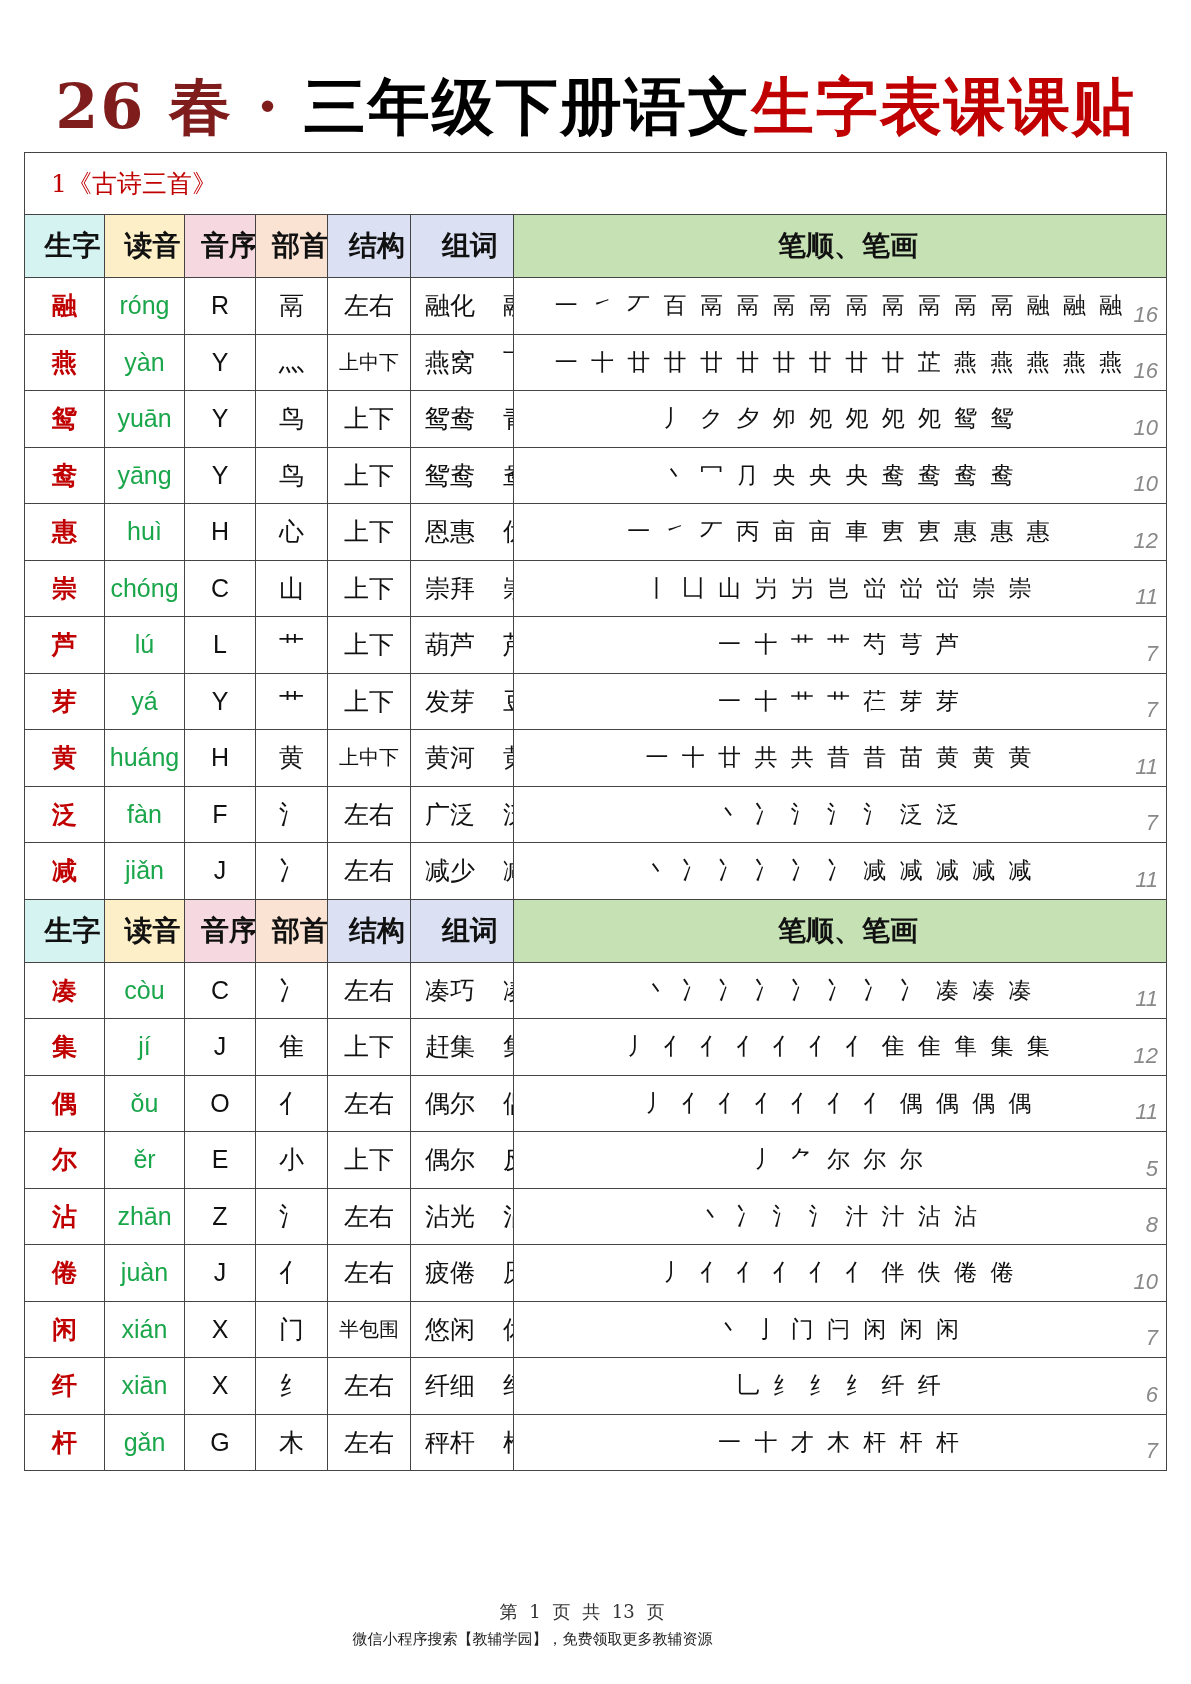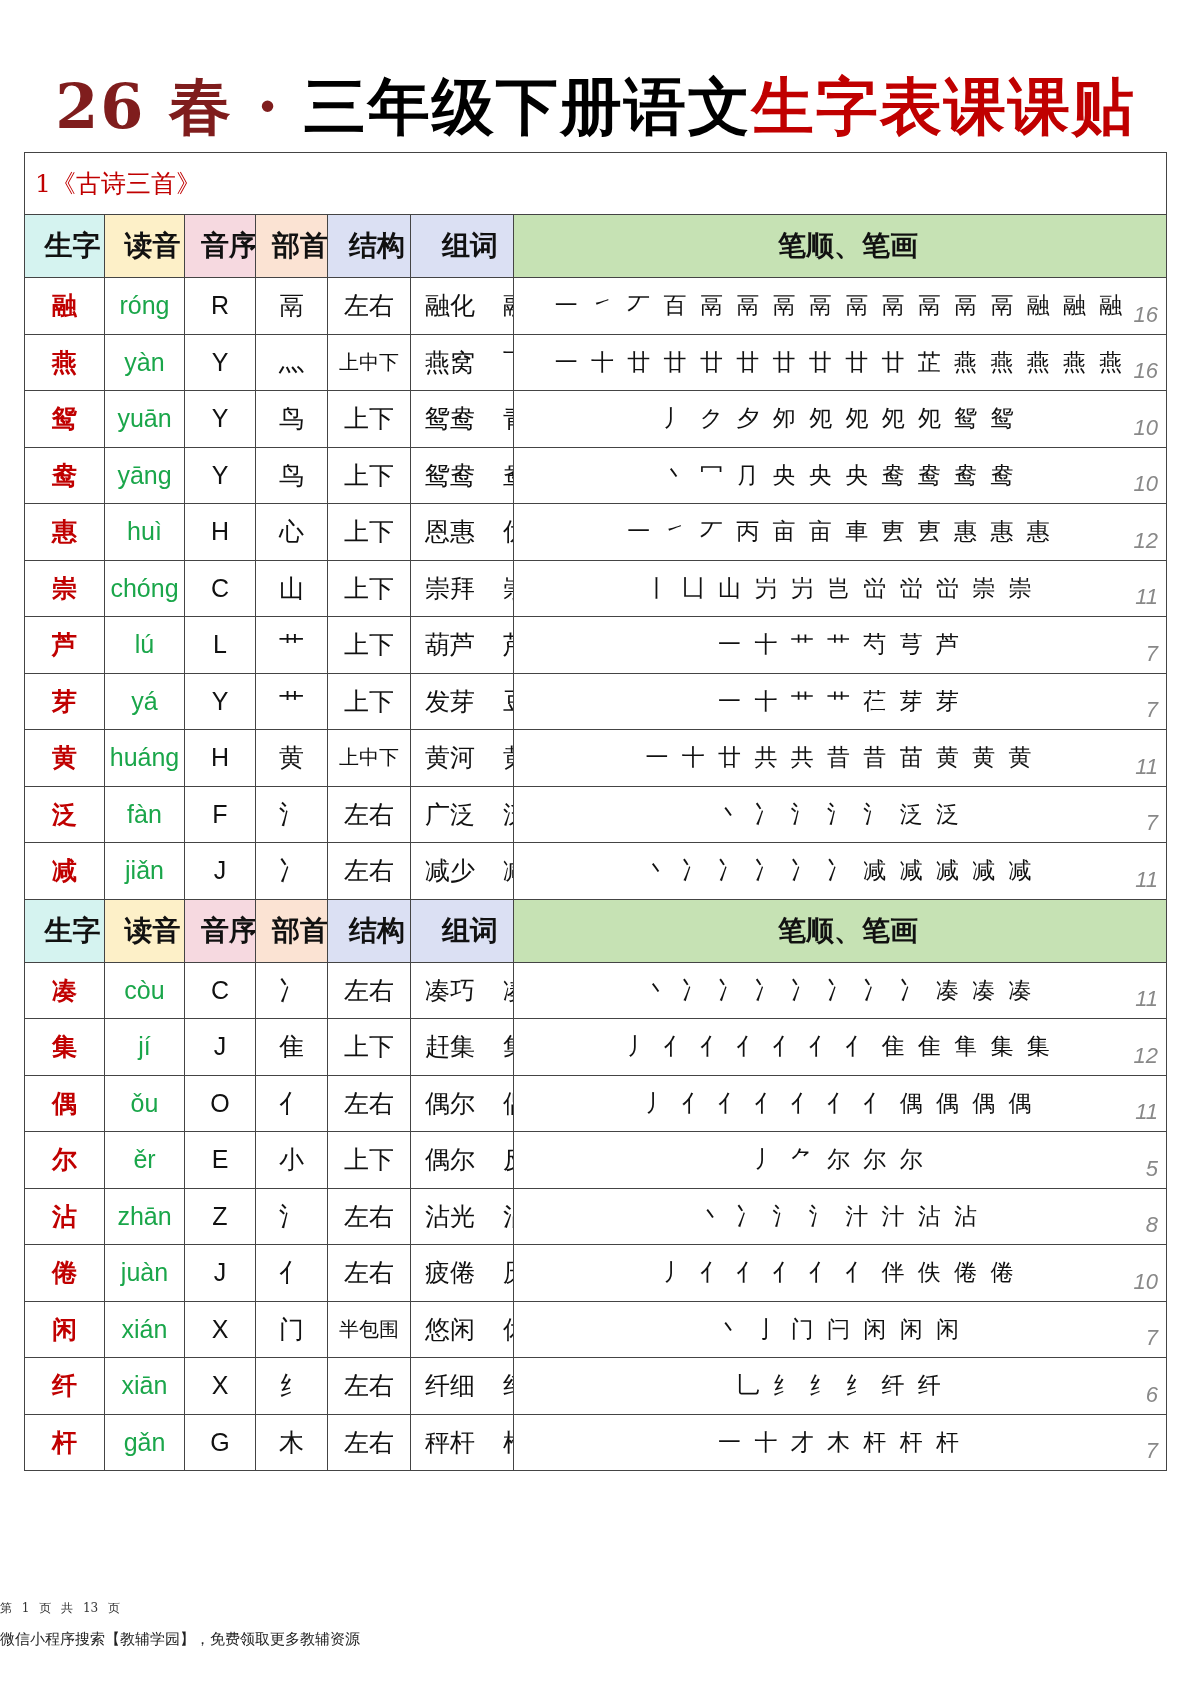--- a/index.html
+++ b/index.html
@@ -7,39 +7,39 @@
          font-family:"DejaVu Serif", serif; color:#111; }
   .title { position:absolute; top:62px; left:0; width:1191px; text-align:center;
            font-size:62px; font-weight:bold; letter-spacing:2px; line-height:90px; white-space:nowrap; }
   .title .red1 { color:#7f1d1d; }
   .title .black { color:#000;margin-top:10px; }
   .title .red2 { color:#c00000; }
   table.sheet { position:absolute; left:24px; top:152px; width:1142px;
                 border-collapse:collapse; table-layout:fixed; }
   table.sheet td { border:1.5px solid #444; text-align:center; vertical-align:middle;
                    padding:0; overflow:hidden; white-space:nowrap; }
-  tr.section td { height:61px; text-align:left; padding-left:10px; color:#c00000;
+  tr.section td { height:61px; text-align:left; padding-left:26px; color:#c00000;
                   font-size:25px; }
   tr.head td { height:62px; font-size:28px; font-weight:bold; color:#111;padding-left:16px; }
   tr.row td { height:55.5px; font-size:25px; }
   td.c-char { color:#c00000; font-weight:bold; }
   td.c-py { color:#1aa64a; font-family:"Liberation Sans", sans-serif; font-size:27px; }
   td.c-ord { font-family:"Liberation Sans", sans-serif; font-size:26px; color:#111; }
   td.c-rad { font-size:24px; }
   td.c-str { font-size:25px;margin-top:28px; }
   td.c-str.small { font-size:20px; }
   td.c-words { font-size:24px; }
   td.c-words span { display:inline-block; margin:8px 14px;font-family:Liberation Mono, monospace; }
   td.c-strokes { text-align:left; position:relative; padding-left:8px; }
   td.c-strokes .seq { font-size:23px; letter-spacing:3px; color:#111; }
   td.c-strokes .count { position:absolute; right:8px; bottom:6px; color:#888;
                         font-family:"Liberation Sans", sans-serif; font-size:22px;font-style:italic; }
-  .footer1 { position:absolute; top:1600px; left:0; width:1164px; 
-             font-size:12px; color:#333; word-spacing:6px; }
-  .footer2 { position:absolute; top:1630px; left:0; width:1065px; 
+  .footer1 { position:absolute; top:1600px; left:0; width:1164px; text-align:center;
+             font-size:18px; color:#333; word-spacing:6px; }
+  .footer2 { position:absolute; top:1630px; left:0; width:1065px; text-align:center;
              font-size:15px; color:#222; font-family:"DejaVu Sans", sans-serif; }
 </style>
 </head>
 <body>
 
 <div class="title">
   <span class="red1">26 春 · </span><span class="black">三年级下册语文</span><span class="red2">生字表课课贴</span>
 </div>
 
 <table class="sheet">

